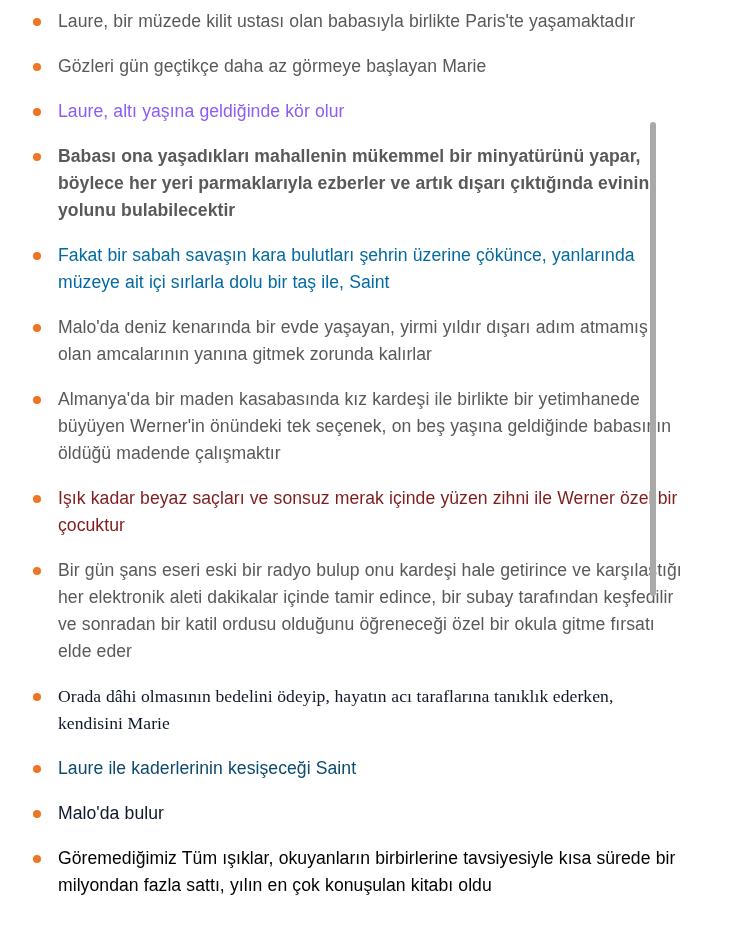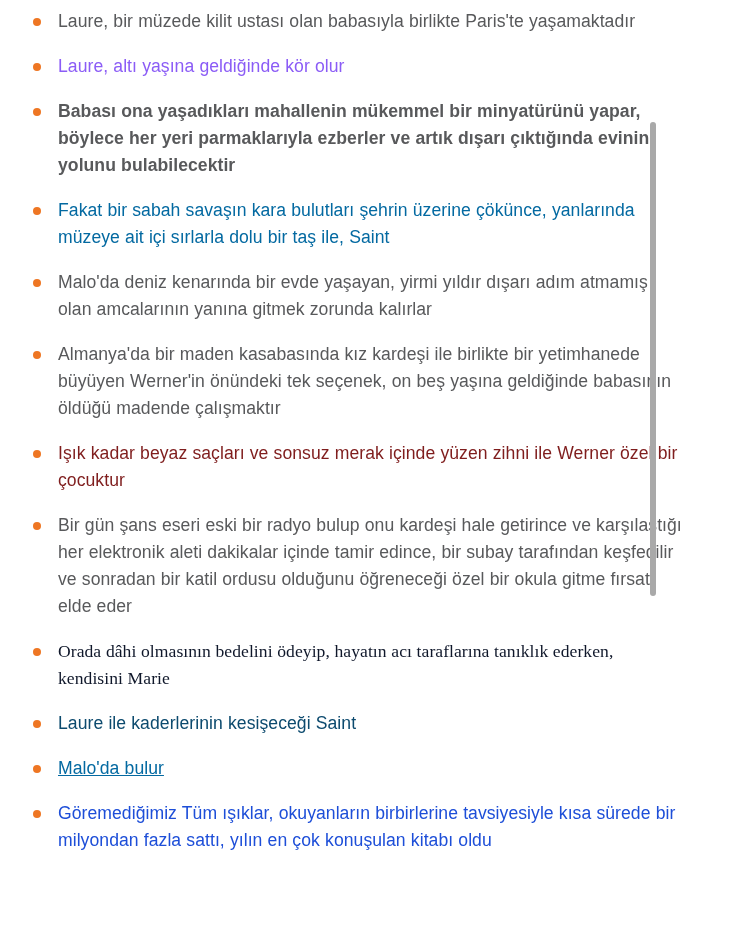--- a/index.html
+++ b/index.html
@@ -87,20 +87,24 @@
 
 <div id="page" style="background: rgb(255, 255, 255);">
 
   <ul id="summary-list">
       <li class="bullet-item">
         <span class="bullet-dot" style="background: rgb(238, 118, 35);"></span>
         <span class="bullet-text" style="color: rgb(88, 89, 91);">Laure, bir müzede kilit ustası olan babasıyla birlikte Paris'te yaşamaktadır</span>
       </li>
       <li class="bullet-item">
         <span class="bullet-dot" style="background: rgb(238, 118, 35);"></span>
+        <span class="bullet-text" style="color: rgb(88, 89, 91);">Gözleri gün geçtikçe daha az görmeye başlayan Marie</span>
+      </li>
+      <li class="bullet-item">
+        <span class="bullet-dot" style="background: rgb(238, 118, 35);"></span>
         <span class="bullet-text" style="color: #8b5cf6;">Laure, altı yaşına geldiğinde kör olur</span>
       </li>
       <li class="bullet-item">
         <span class="bullet-dot" style="background: rgb(238, 118, 35);"></span>
         <span class="bullet-text" style="color: rgb(88, 89, 91); font-weight: bold;">Babası ona yaşadıkları mahallenin mükemmel bir minyatürünü yapar, böylece her yeri parmaklarıyla ezberler ve artık dışarı çıktığında evinin yolunu bulabilecektir</span>
       </li>
       <li class="bullet-item">
         <span class="bullet-dot" style="background: rgb(238, 118, 35);"></span>
         <span class="bullet-text" style="color: #0369a1;">Fakat bir sabah savaşın kara bulutları şehrin üzerine çökünce, yanlarında müzeye ait içi sırlarla dolu bir taş ile, Saint</span>
       </li>
@@ -123,25 +127,25 @@
       <li class="bullet-item">
         <span class="bullet-dot" style="background: rgb(238, 118, 35);"></span>
         <span class="bullet-text" style="color: #0f172a; font-family: Liberation Serif, serif;">Orada dâhi olmasının bedelini ödeyip, hayatın acı taraflarına tanıklık ederken, kendisini Marie</span>
       </li>
       <li class="bullet-item">
         <span class="bullet-dot" style="background: rgb(238, 118, 35);"></span>
         <span class="bullet-text" style="color: #0c4a6e;">Laure ile kaderlerinin kesişeceği Saint</span>
       </li>
       <li class="bullet-item">
         <span class="bullet-dot" style="background: rgb(238, 118, 35);"></span>
-        <span class="bullet-text" style="color: #0369a1; text-decoration: underline;">Malo'da bulur</span>
+        <span class="bullet-text" style="color: #0f172a;">Malo'da bulur</span>
       </li>
       <li class="bullet-item">
         <span class="bullet-dot" style="background: rgb(238, 118, 35);"></span>
-        <span class="bullet-text" style="color: #1d4ed8; margin-top: 12px;">Göremediğimiz Tüm ışıklar, okuyanların birbirlerine tavsiyesiyle kısa sürede bir milyondan fazla sattı, yılın en çok konuşulan kitabı oldu</span>
+        <span class="bullet-text" style="color: #000000; margin-top: 12px;">Göremediğimiz Tüm ışıklar, okuyanların birbirlerine tavsiyesiyle kısa sürede bir milyondan fazla sattı, yılın en çok konuşulan kitabı oldu</span>
       </li>
     </ul>
 
   <div id="scrollbar-track">
     <div id="scrollbar-thumb" style="background: rgb(169, 169, 169);"></div>
   </div>
 
 </div>
 
 </body></html>

